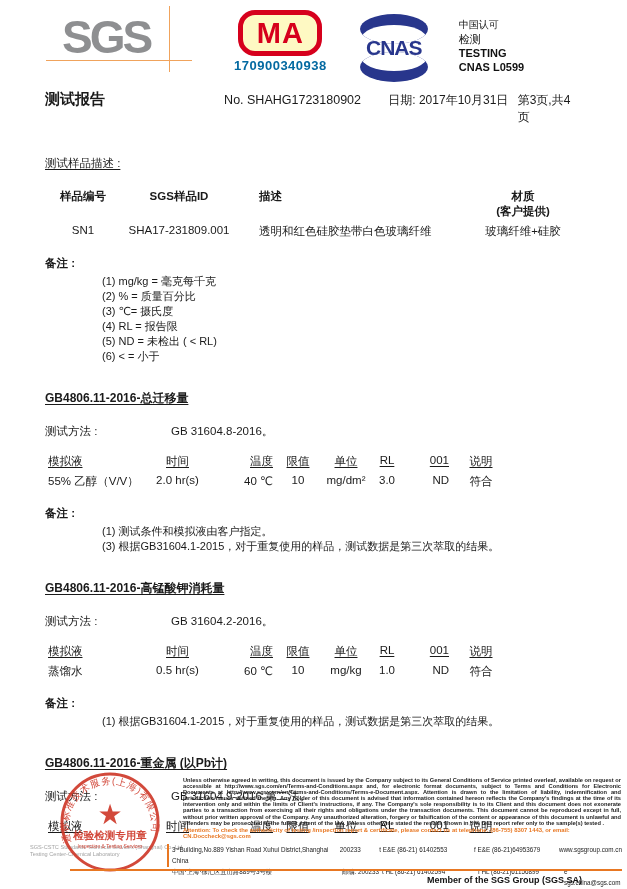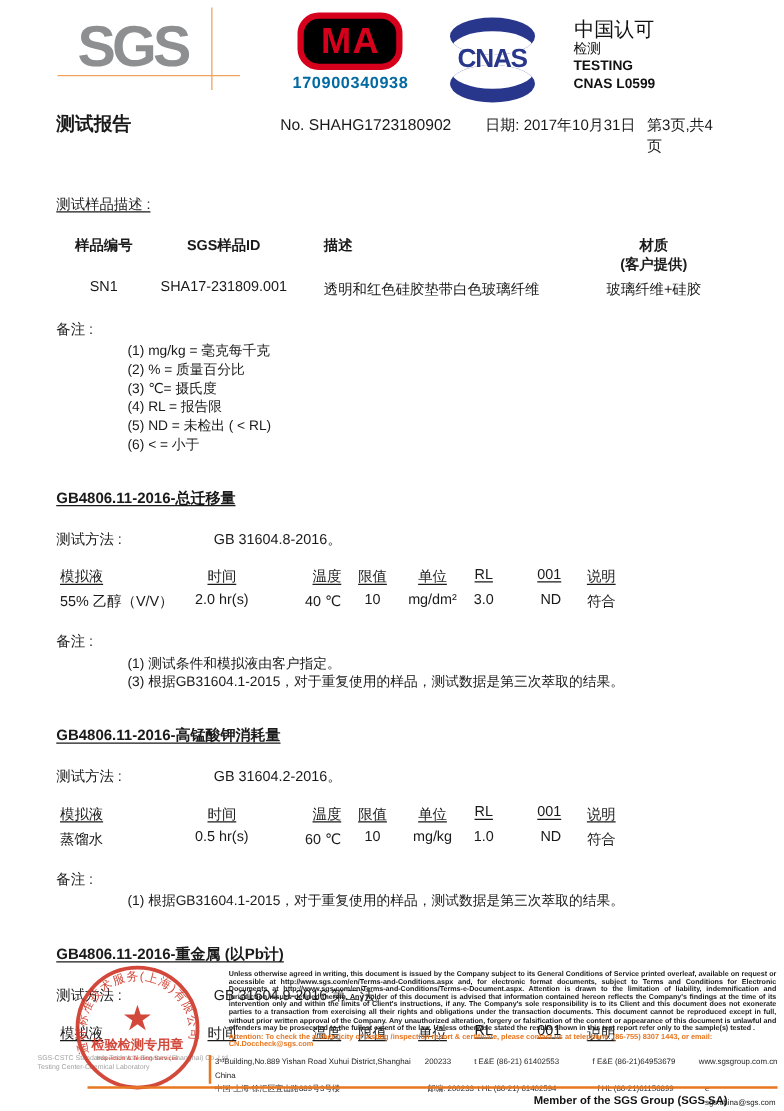--- a/index.html
+++ b/index.html
@@ -22,33 +22,33 @@
   .sgs-logo { position: relative; width: 104px; height: 58px; margin-top: 2px; }
   .sgs-text { font-weight: bold; font-size: 46px; line-height: 50px; color: #8e8f91; letter-spacing: -3px; }
   .sgs-vline { position: absolute; right: -4px; top: -6px; width: 1px; height: 66px; background: #f0a35c; }
   .sgs-hline { position: absolute; left: -16px; top: 48px; width: 146px; height: 1px; background: #f0a35c; }
 
   .cma-logo { margin-left: 50px; display: flex; flex-direction: column; align-items: center; }
   .cma-box {
     width: 84px; height: 46px;
     border: 5px solid #d6001c; border-radius: 17px;
     display: flex; align-items: center; justify-content: center;
-    background: #000000;
+    background: #fef9c3;
   }
   .cma-text { font-weight: bold; font-size: 29px; color: #d6001c; letter-spacing: 1px; }
   .cma-number { margin-top: 2px; font-size: 13px; font-weight: bold; color: #0369a1; letter-spacing: 0.5px; }
 
   .cnas-logo { position: relative; width: 78px; height: 68px; margin-left: 10px; margin-top: 4px; }
   .cnas-arc-top { position: absolute; top: 0; left: 5px; width: 68px; height: 30px; border-radius: 50%; background: #28368c; overflow: hidden; }
   .cnas-arc-top::after { content: ''; position: absolute; left: 1px; top: 11px; width: 66px; height: 28px; border-radius: 50%; background: #fff; }
   .cnas-arc-bot { position: absolute; bottom: 0; left: 5px; width: 68px; height: 30px; border-radius: 50%; background: #28368c; overflow: hidden; }
   .cnas-arc-bot::after { content: ''; position: absolute; left: 1px; bottom: 11px; width: 66px; height: 28px; border-radius: 50%; background: #fff; }
   .cnas-text { position: absolute; top: 50%; left: 0; transform: translateY(-52%); width: 100%; text-align: center; color: #28368c; font-weight: bold; font-size: 21px; letter-spacing: -1px; }
   .cnas-caption { margin-left: 8px; margin-top: 8px; color: #111; line-height: 14px; }
-  .cnas-caption .l1 { font-size: 16px; text-align: center; }
+  .cnas-caption .l1 { font-size: 10px; }
   .cnas-caption .l2 { font-size: 11px; }
   .cnas-caption .l3 { font-size: 11px; font-weight: bold; }
   .cnas-caption .l4 { font-size: 11px; font-weight: bold; }
 
   
   .title-row { display: flex; align-items: baseline; padding: 10px 45px 0 45px; }
   .report-title { font-size: 15px; font-weight: bold; width: 180px; }
   .report-no { font-size: 12.5px; width: 165px; }
   .report-date { font-size: 12px; width: 130px; }
   .report-page { font-size: 12px; }
@@ -61,21 +61,21 @@
 
   .sample-row { display: flex; align-items: flex-start; }
   .sample-header { margin-top: 18px; font-weight: bold; }
   .sample-values { margin-top: 5px; }
   .st-c1 { width: 76px; text-align: center; }
   .st-c2 { width: 116px; text-align: center; }
   .st-c3 { flex: 1; padding-left: 22px; }
   .st-c4 { width: 118px; text-align: center; }
   .st-c4 .sub { font-weight: bold; }
 
-  .remarks-label { margin-top: 17px; }
+  .remarks-label { margin-top: 17px; font-weight: bold; }
   .remarks-list { margin-top: 3px; padding-left: 57px; }
   .remarks-list > div { line-height: 15px; font-size: 11px; }
 
   .test-title { margin-top: 26px; font-weight: bold; font-size: 12px; }
   .method-row { display: flex; margin-top: 17px; }
   .method-label { width: 126px; }
 
   .result-table { margin-top: 15px; }
   .rt-row { display: flex; }
   .rt-values { margin-top: 5px; }

